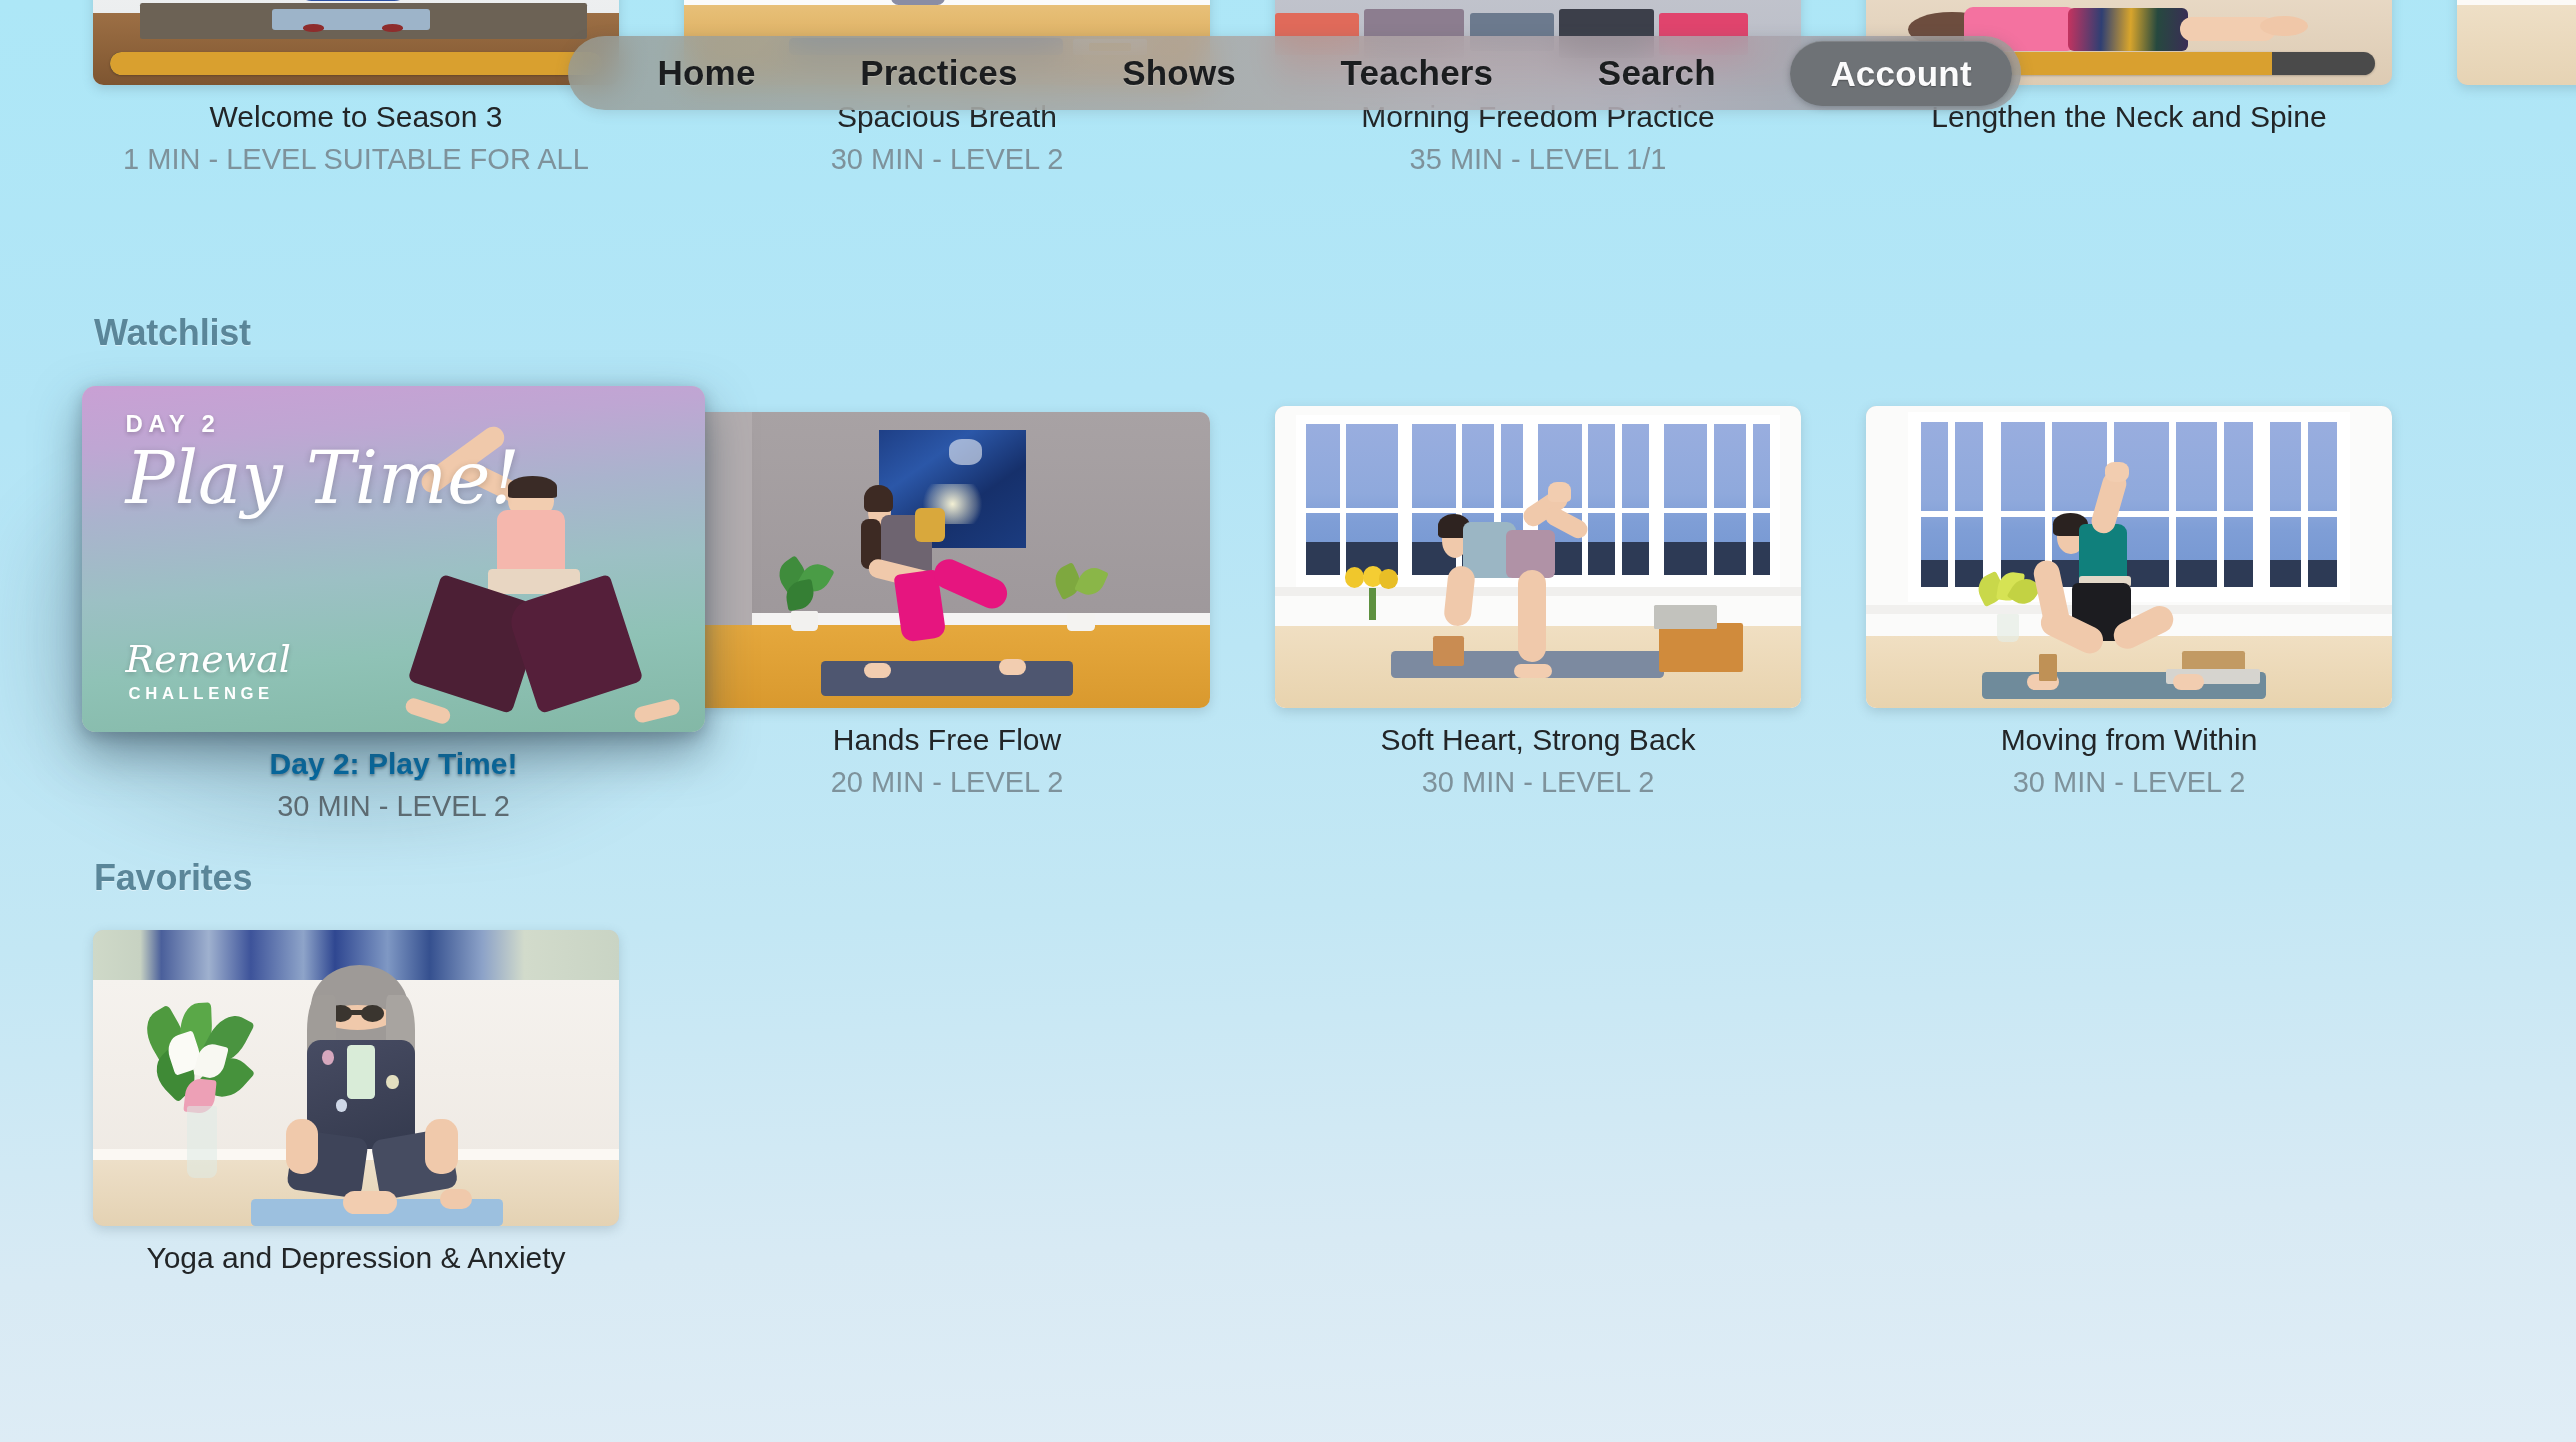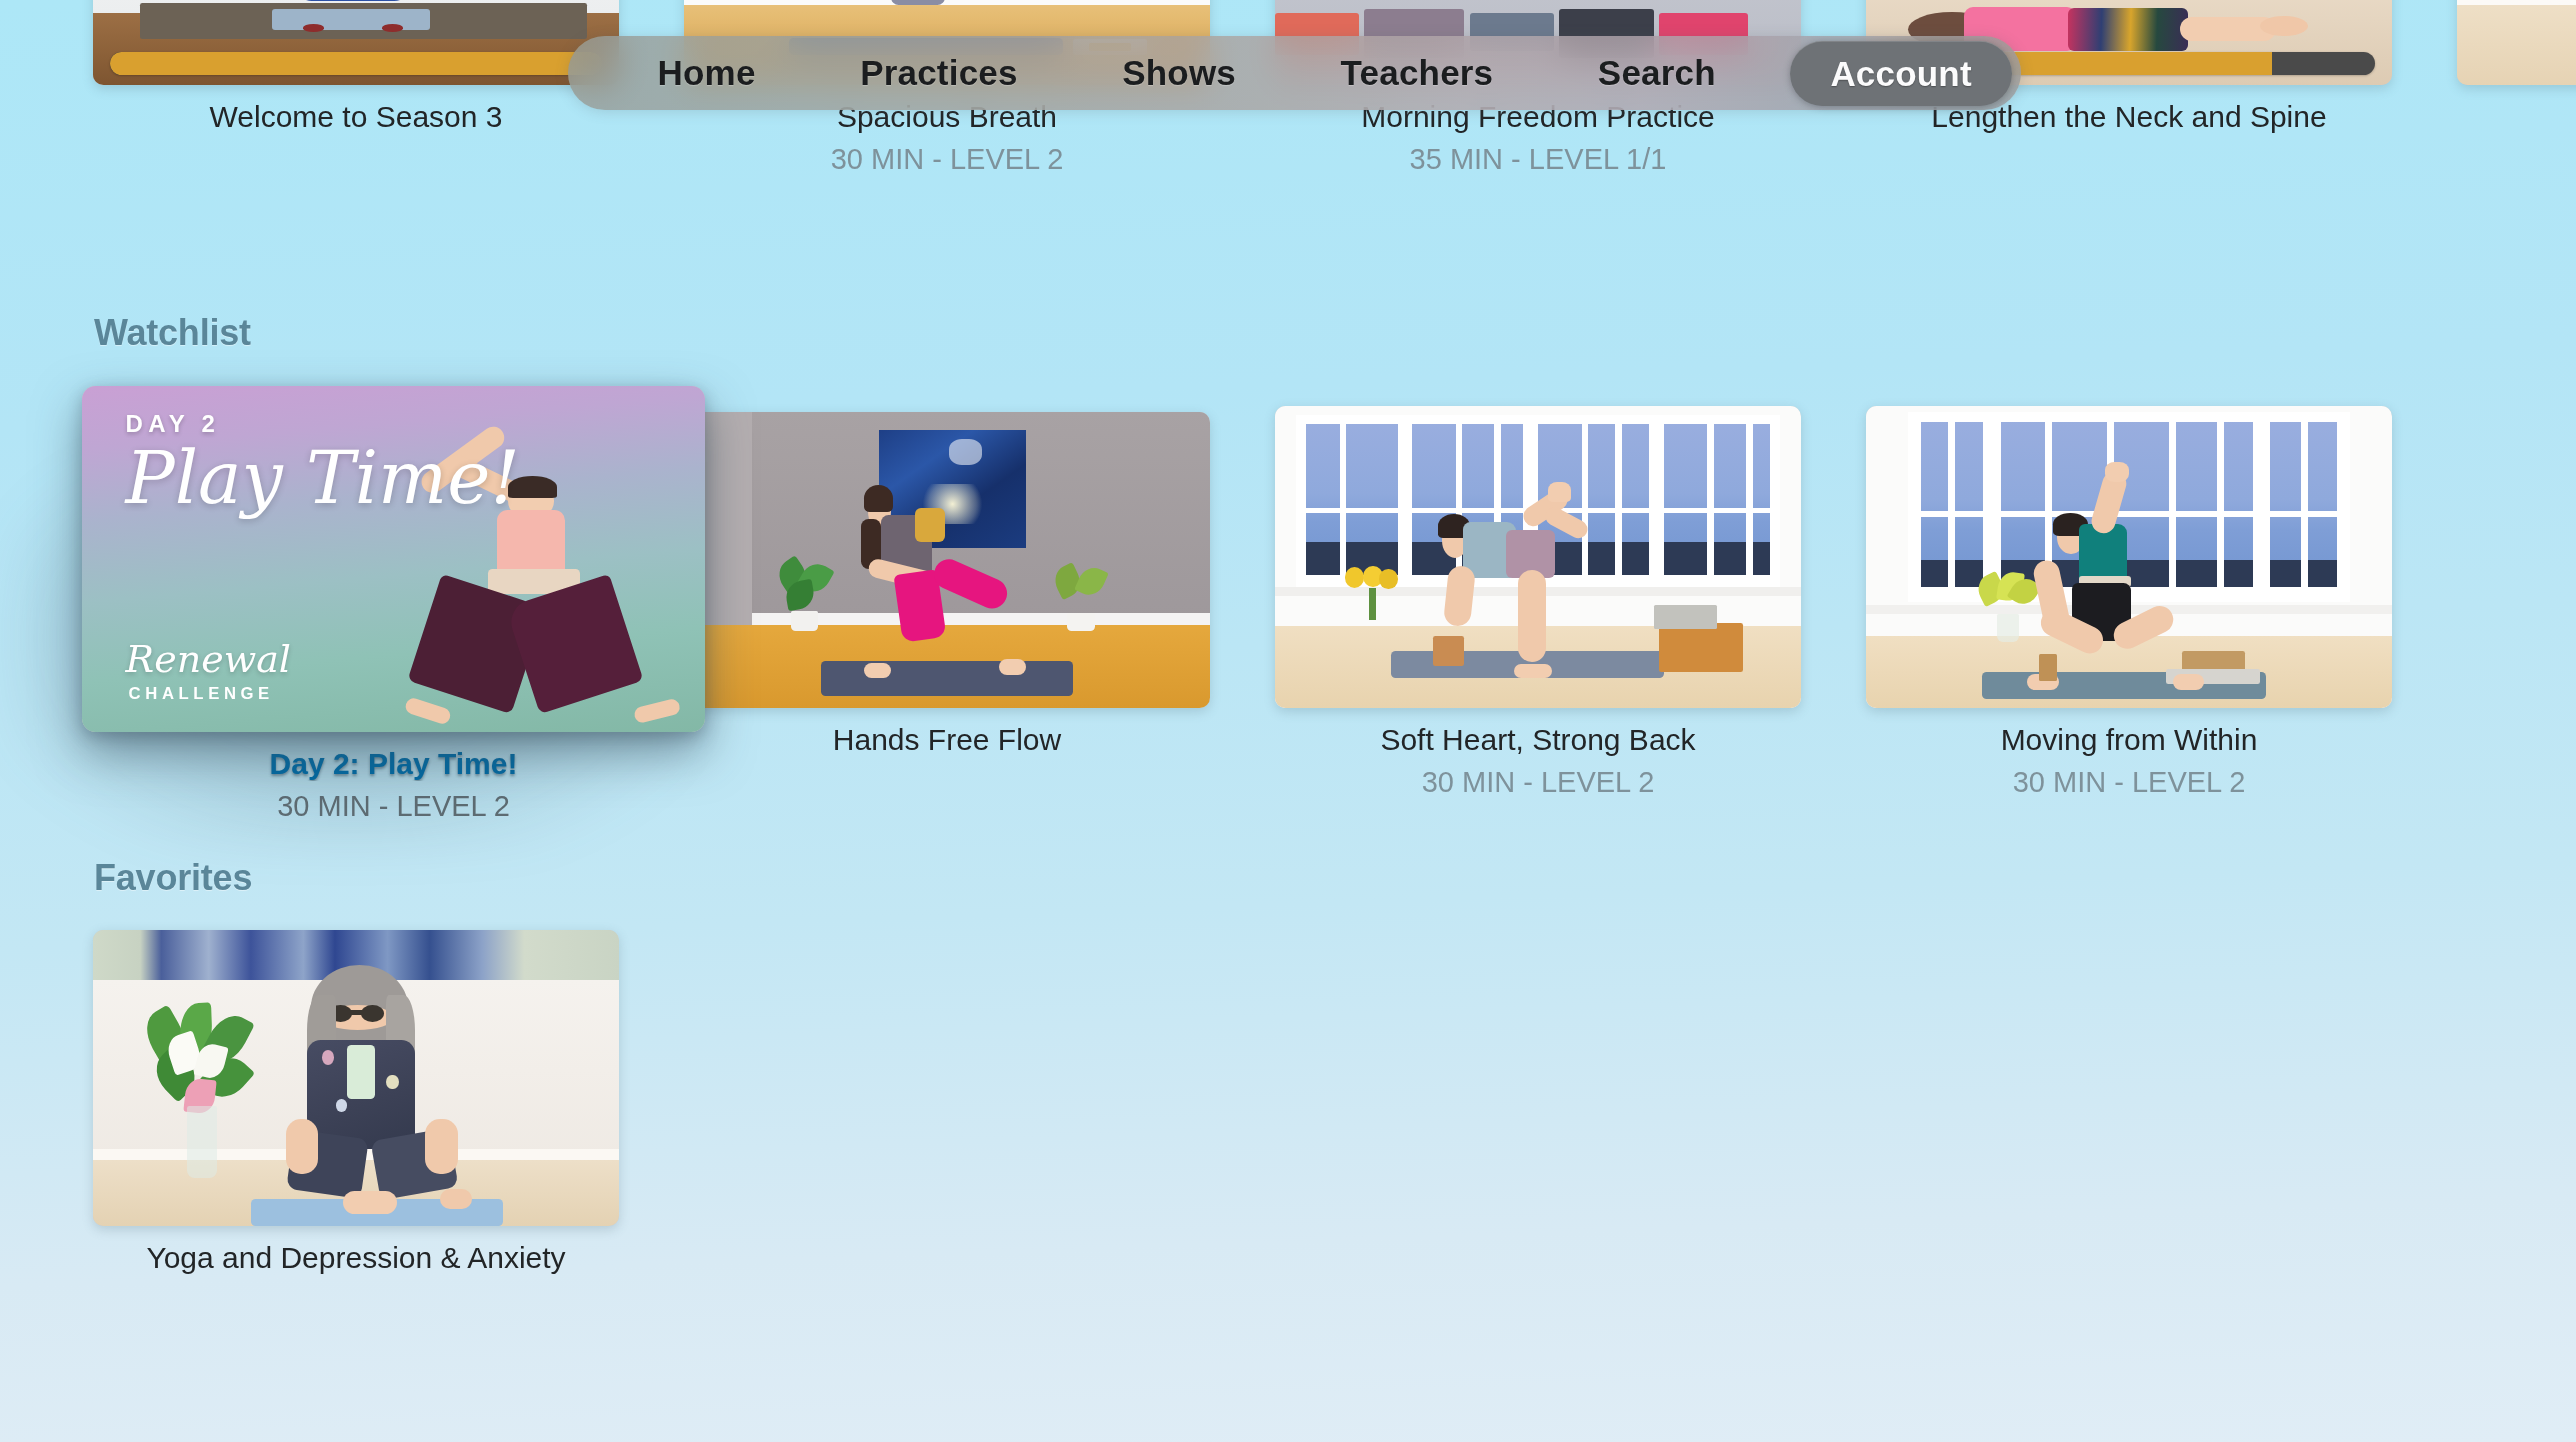--- a/index.html
+++ b/index.html
@@ -176,20 +176,21 @@
 
           </div>
           <div style="position:absolute;left:40%;bottom:28%;width:4%;height:4%;background:#8e2c2c;border-radius:50%;"></div>
           <div style="position:absolute;left:55%;bottom:28%;width:4%;height:4%;background:#8e2c2c;border-radius:50%;"></div>
         </div>
         <div class="progress full">
           <div class="progress-fill" id="pg-c1" style="width: 100%;"></div>
         </div>
       </div>
       <div class="tile-title">Welcome to Season 3</div>
+      <div class="tile-sub">1 MIN - LEVEL SUITABLE FOR ALL</div>
     </article>
 
     <article class="tile" id="c-t2" style="left:684px; width:526px;">
       <div class="thumb" style="height:190px;">
         <div class="art">
           <div class="wall t2-wall"></div>
           <div class="floor t2-floor"></div>
           <div style="position:absolute;left:0;right:0;top:54%;height:4%;background:#fbfbfa;"></div>
 
           <div class="mat" style="left:20%;bottom:16%;width:52%;height:9%;background:#5e6f8d;"></div>
@@ -326,20 +327,21 @@
             <div style="position:absolute;left:34%;top:10%;width:18%;height:18%;background:#d9a83c;border-radius:6px;"></div>
             <div style="position:absolute;left:6%;top:40%;width:40%;height:10%;background:#f0c9ab;border-radius:15px;transform:rotate(14deg);"></div>
             <div style="position:absolute;left:24%;top:44%;width:26%;height:36%;background:#e6157f;border-radius:6px 6px 12px 12px;transform:rotate(-8deg);"></div>
             <div style="position:absolute;left:44%;top:42%;width:46%;height:16%;background:#e6157f;border-radius:15px;transform:rotate(24deg);"></div>
             <div style="position:absolute;left:4%;bottom:0;width:16%;height:8%;background:#f2cdb0;border-radius:15px;"></div>
             <div style="position:absolute;right:0%;bottom:2%;width:16%;height:8%;background:#f2cdb0;border-radius:15px;"></div>
           </div>
         </div>
       </div>
       <div class="tile-title">Hands Free Flow</div>
+      <div class="tile-sub">20 MIN - LEVEL 2</div>
     </article>
 
     <article class="tile" id="w-t3" style="left:1275px; width:526px; top:32px;">
       <div class="thumb" style="height:302px;">
         <div class="art">
           <div class="wall ws-wall"></div>
           <div class="ws-windowband">
             <div class="ws-sky" style="inset:0;">
               <div class="ws-skyline"></div>
             </div>

